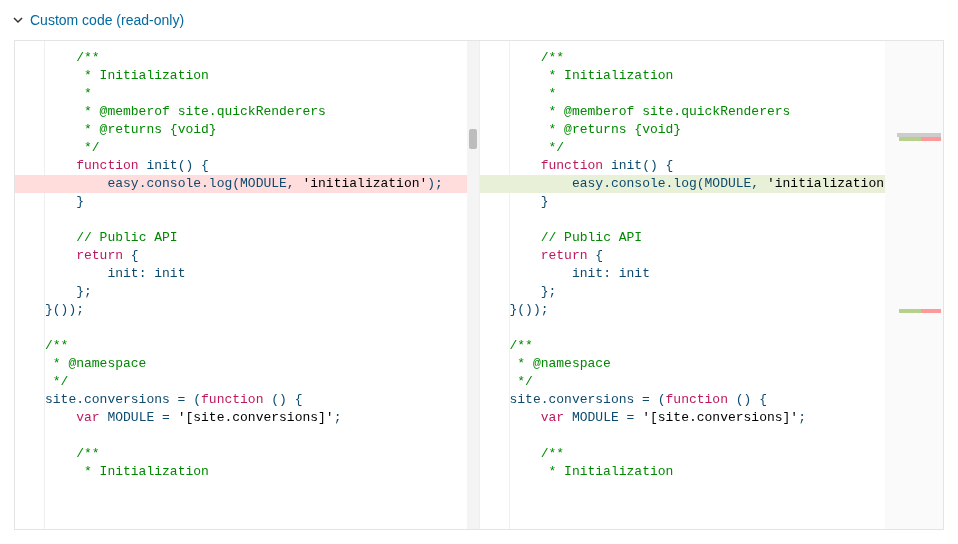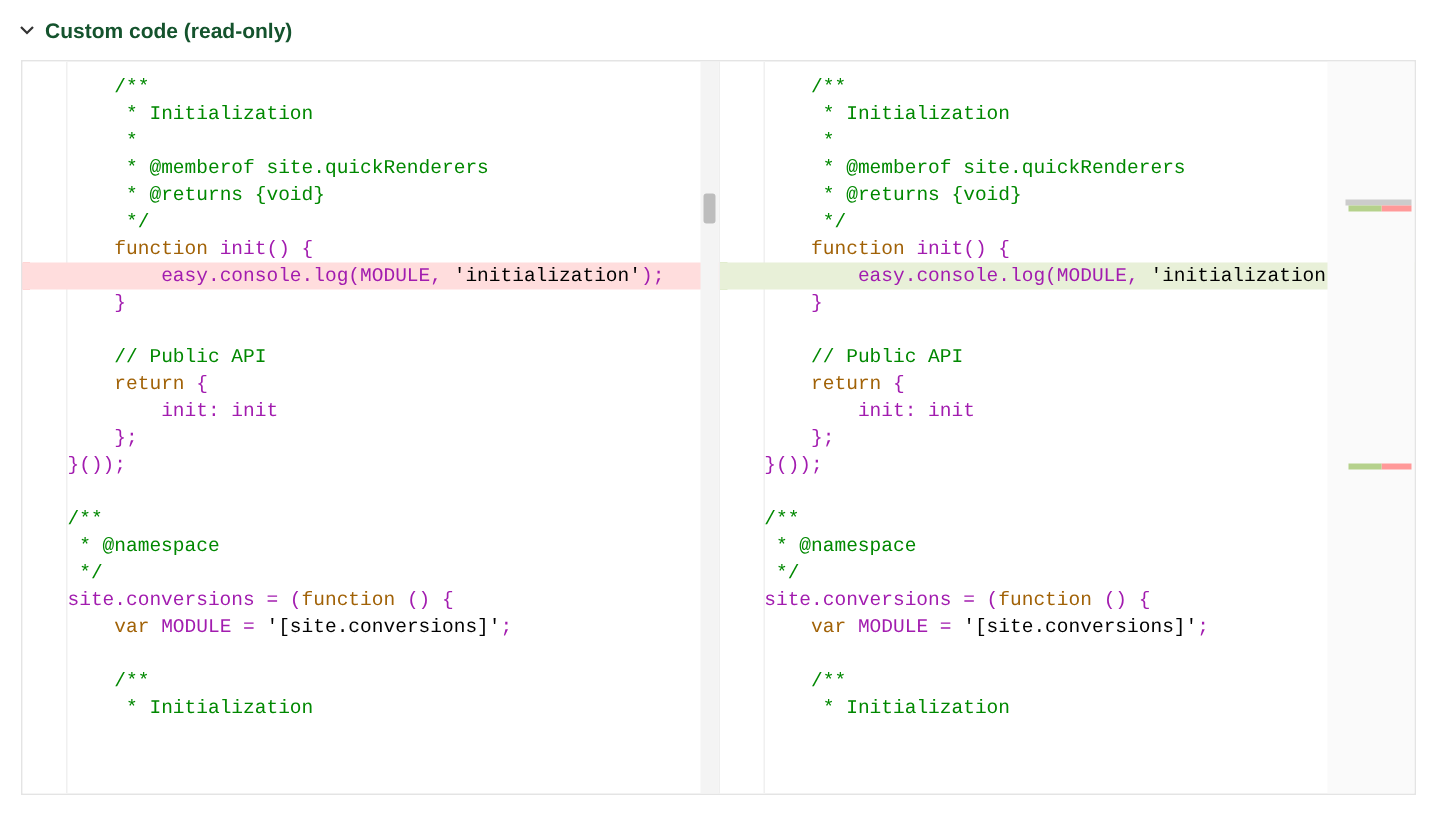--- a/index.html
+++ b/index.html
@@ -1,37 +1,37 @@
 <!DOCTYPE html>
 <html><head>
 <meta charset="utf-8">
 <style>
 *{margin:0;padding:0;box-sizing:border-box}
 body{font-family:-apple-system,BlinkMacSystemFont,'Segoe UI',sans-serif;font-size:13px;color:#333;background:#fff;width:958px;height:544px;overflow:hidden}
 .header{display:flex;align-items:center;padding:12px 12px;gap:6px}
 .chevron{width:12px;height:12px;display:inline-block}
 .chevron svg{width:100%;height:100%}
-.title{font-weight:700;font-size:14px;color:#14532d}
+.title{font-weight:400;font-size:14px;color:#0369a1}
 .diff-wrap{padding:0 14px}
 .diff-border{border:1px solid #e4e4e4;height:490px;display:flex;position:relative}
 .pane{flex:1;position:relative;overflow:hidden}
 .pane-left{border-right:1px solid #eee}
 .gutter-fold{position:absolute;left:0;top:0;bottom:0;width:30px;background:#fff;border-right:1px solid #f0f0f0}
 .code-area{position:absolute;left:30px;right:0;top:0;bottom:0;font-family:'Consolas','Monaco','Courier New',monospace;font-size:13px;line-height:18px;white-space:pre;padding-top:8px}
 .hl-change{position:absolute;height:18px;left:0;right:0}
 .hl-red{background:#fdd}
 .hl-green{background:#e8f0d8}
 .red-strip{position:absolute;left:0;width:5px;height:18px;background:#f99}
 .green-strip{position:absolute;left:0;width:5px;height:18px;background:#b5d18c}
 .line{position:relative;height:18px;padding-left:0}
 .tok{display:inline}
 .c-comment{color:#008800}
-.c-keyword{color:#a16207}
+.c-keyword{color:#be185d}
 .c-string{color:#000000}
-.c-plain{color:#a21caf}
+.c-plain{color:#0c4a6e}
 .scrollbar-v{position:absolute;right:0;top:0;bottom:0;width:12px;background:#f4f4f4}
 .scroll-thumb{position:absolute;right:2px;width:8px;background:#bdbdbd;border-radius:2px}
 .minimap{position:absolute;right:0;top:0;bottom:0;width:58px;background:#fafafa}
 .mm-line{position:absolute;height:2px;left:4px;right:4px}
 .mm-r{background:#f99}
 .mm-g{background:#b5d18c}
 .mm-grey{background:#ccc}
 </style>
 </head>
 <body>

